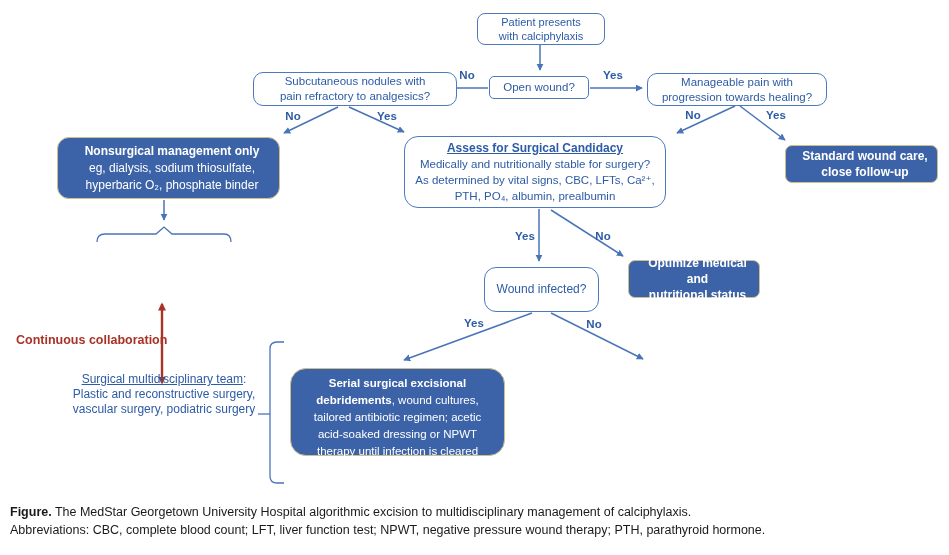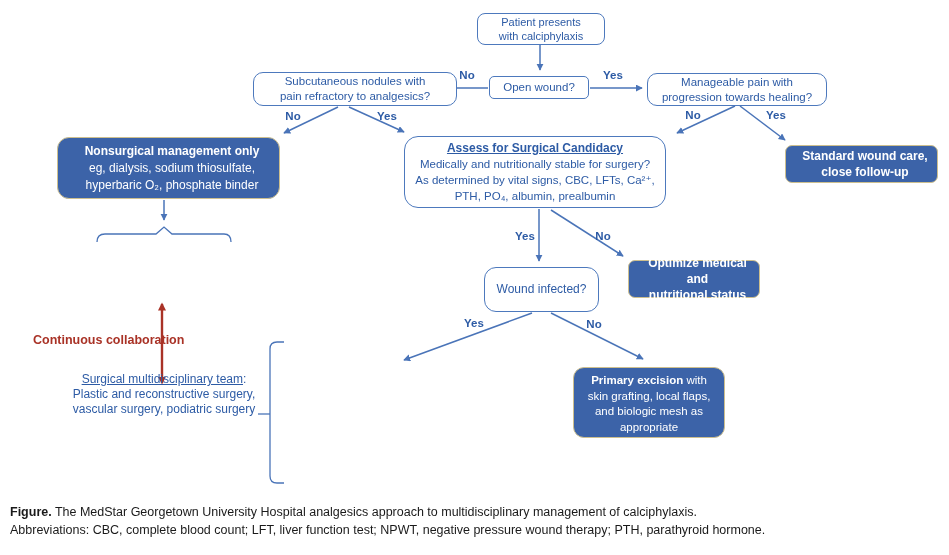--- a/index.html
+++ b/index.html
@@ -114,43 +114,43 @@
   <div class="node filled bold" style="left:785px;top:145px;width:153px;height:38px;border-radius:7px;font-size:12px;">
     <span>Standard wound care,</span>
     <span>close follow-up</span>
   </div>
 
   <div class="node filled bold" style="left:628px;top:260px;width:132px;height:38px;border-radius:7px;font-size:12px;">
     <span>Optimize medical and</span>
     <span>nutritional status</span>
   </div>
 
+  <div class="node filled" style="left:290px;top:368px;width:215px;height:88px;border-radius:16px;line-height:17px;padding:6px 10px;display:block;">
+    <span><span class="bold">Serial surgical excisional debridements</span><span>, wound cultures, tailored antibiotic regimen; acetic acid-soaked dressing or NPWT therapy until infection is cleared</span></span>
+  </div>
 
-  <div class="node filled" style="left:573px;top:367px;width:152px;height:71px;border-radius:11px;line-height:15.5px;padding:5px 8px;display:block;">
-    <span><span class="bold">Primary excision</span><span> with skin grafting, local flaps, and biologic mesh as appropriate</span></span>
-  </div>
 
 
   <div class="team-block" style="left:49px;top:372px;">
     <div><span class="uline">Surgical multidisciplinary team</span><span>:</span></div>
     <div>Plastic and reconstructive surgery,</div>
     <div>vascular surgery, podiatric surgery</div>
   </div>
 
-  <div class="collab" style="left:33px;top:333px;">Continuous collaboration</div>
+  <div class="collab" style="left:16px;top:333px;">Continuous collaboration</div>
 
   <div class="edge-label" style="left:450px;top:69px;">No</div>
   <div class="edge-label" style="left:596px;top:69px;">Yes</div>
   <div class="edge-label" style="left:276px;top:110px;">No</div>
   <div class="edge-label" style="left:370px;top:110px;">Yes</div>
   <div class="edge-label" style="left:676px;top:109px;">No</div>
   <div class="edge-label" style="left:759px;top:109px;">Yes</div>
   <div class="edge-label" style="left:508px;top:230px;">Yes</div>
   <div class="edge-label" style="left:586px;top:230px;">No</div>
   <div class="edge-label" style="left:457px;top:317px;">Yes</div>
   <div class="edge-label" style="left:577px;top:318px;">No</div>
 
   <div class="caption">
-    <div><span class="bold">Figure.</span><span> The MedStar Georgetown University Hospital analgesics approach to multidisciplinary management of calciphylaxis.</span></div>
+    <div><span class="bold">Figure.</span><span> The MedStar Georgetown University Hospital algorithmic excision to multidisciplinary management of calciphylaxis.</span></div>
     <div>Abbreviations: CBC, complete blood count; LFT, liver function test; NPWT, negative pressure wound therapy; PTH, parathyroid hormone.</div>
   </div>
 
 </div>
 
 </body></html>

